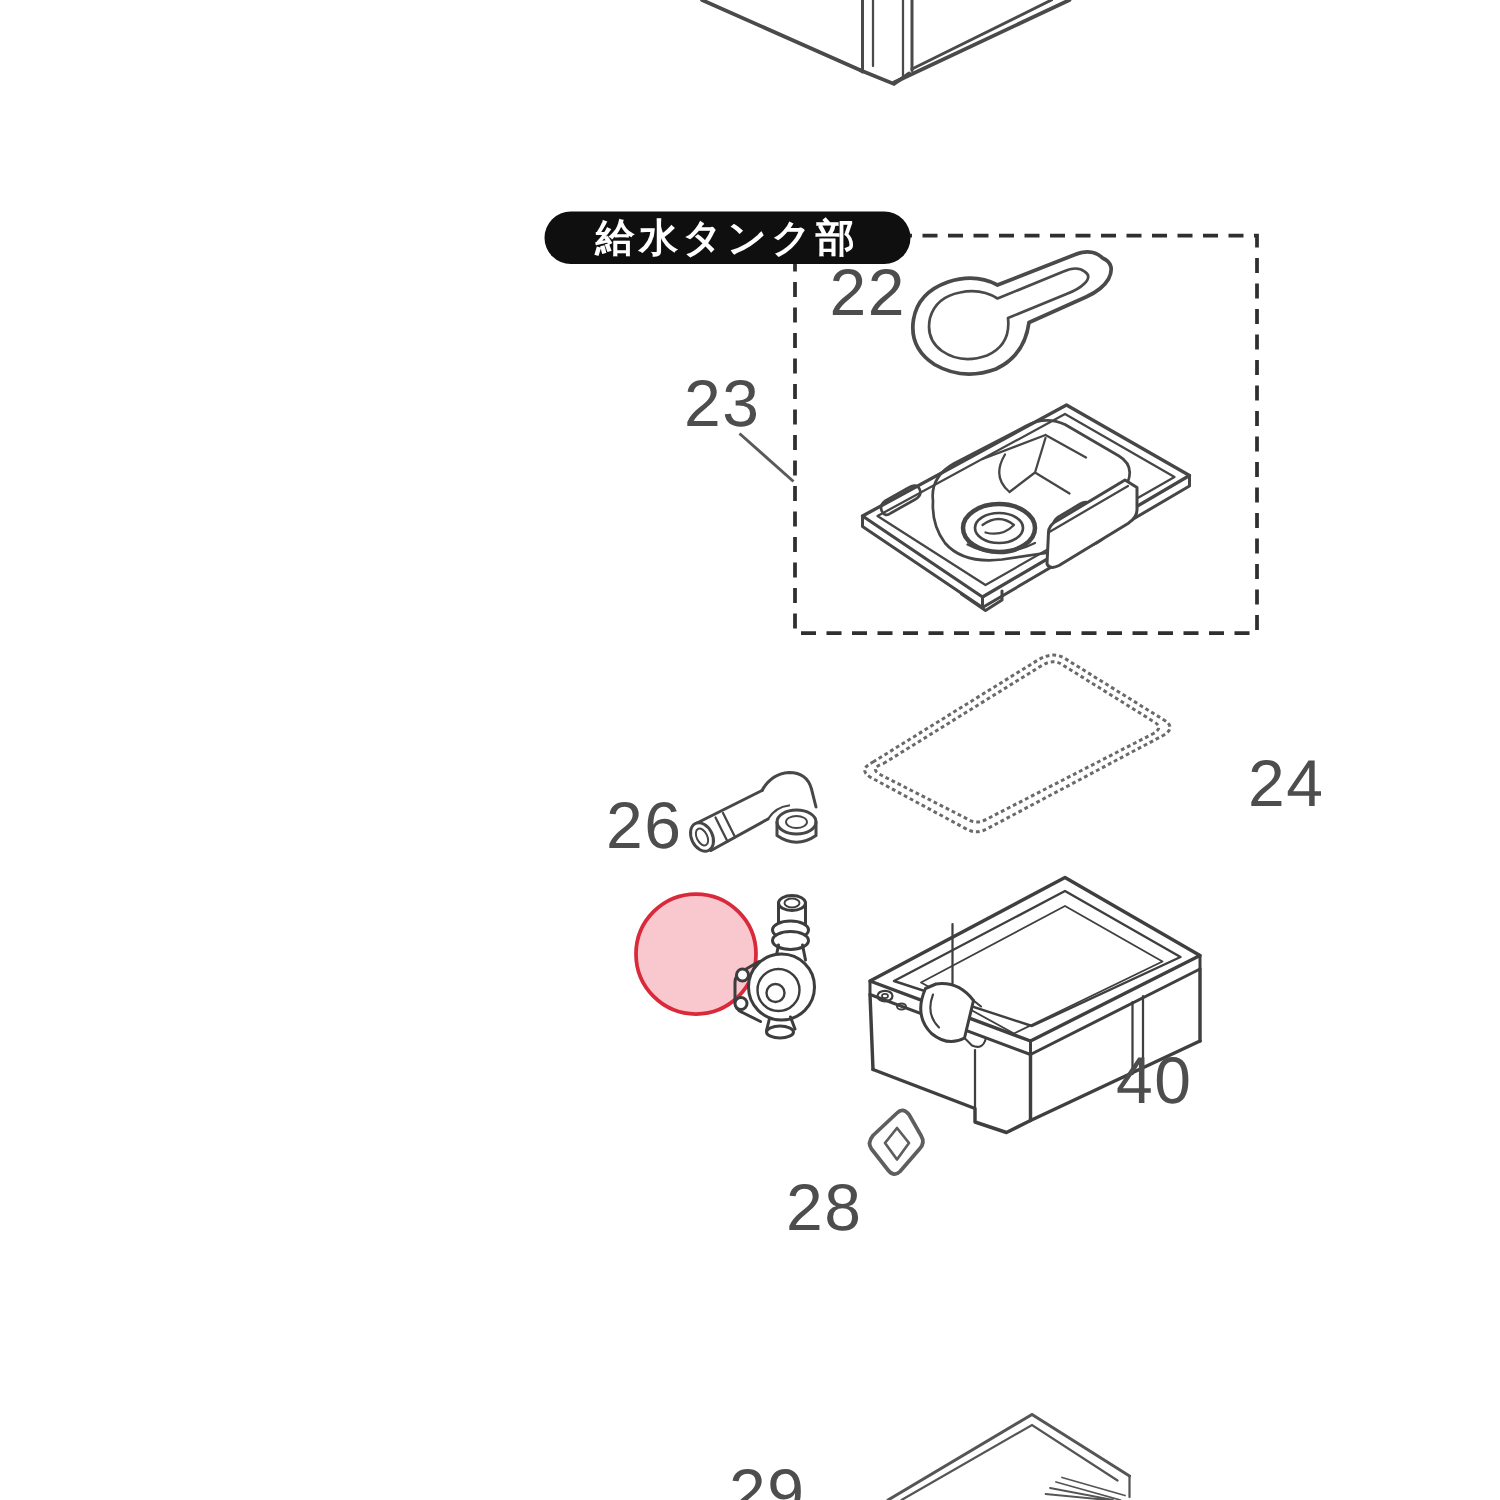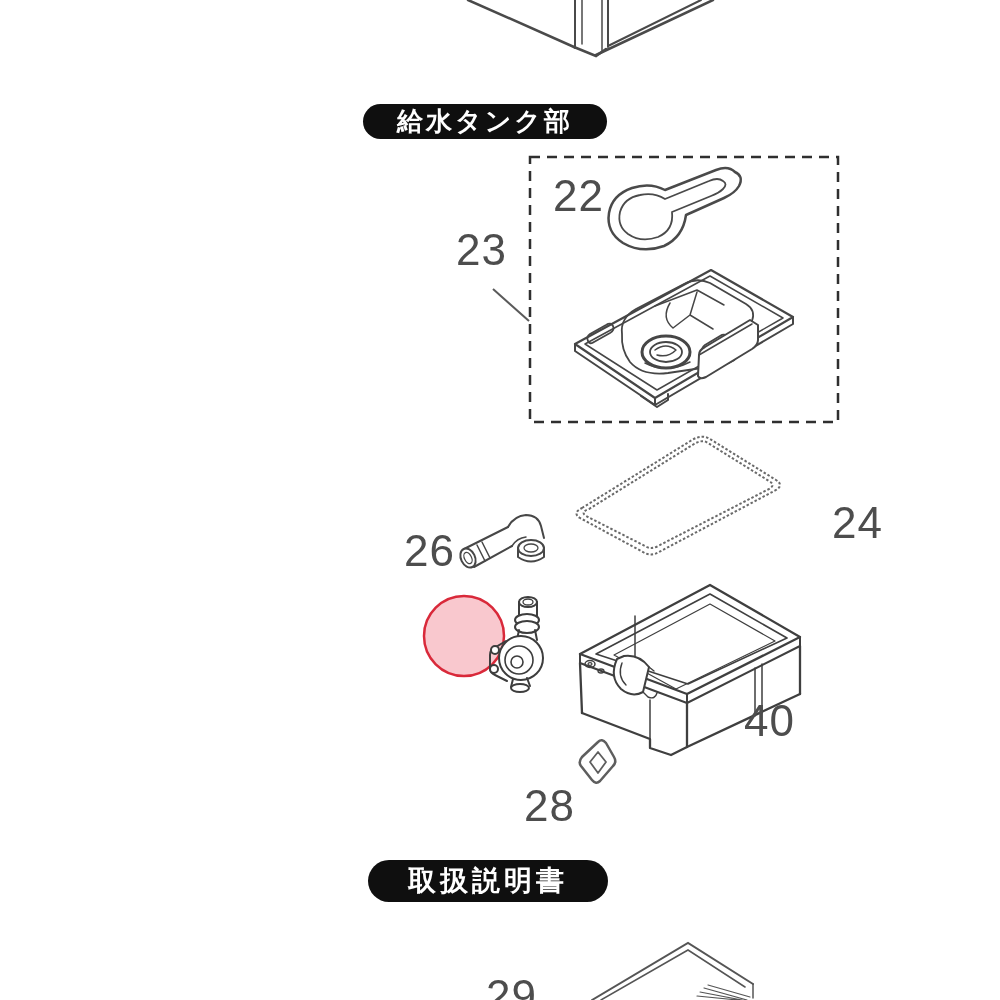--- a/index.html
+++ b/index.html
@@ -4,29 +4,29 @@
 <style>
   html,body { margin:0; padding:0; background:#ffffff; }
   .canvas {
     position:relative; width:1000px; height:1000px;
     background:#ffffff; overflow:hidden;
     font-family:"Liberation Sans", sans-serif;
   }
   svg.art { position:absolute; left:0; top:0; }
   .pill {
     position:absolute; display:flex; align-items:center; justify-content:center;
-    background:#0f0f0f; color:#ffffff; font-weight:bold;
+    background:#0f0f0f; color:#ffffff; font-weight:bold;margin-top:37px;
   }
   .pill.water { left:363px; top:104px; width:244px; height:35px; border-radius:18px; font-size:26px; letter-spacing:3px; }
   .pill.manual { left:368px; top:860px; width:240px; height:42px; border-radius:21px; font-size:28px; letter-spacing:4px; }
   .num {
     position:absolute; color:#4d4d4d; font-size:44px; line-height:1; letter-spacing:1px;
   }
   .n22 { left:553px; top:174px; }
-  .n23 { left:456px; top:228px;text-align:right; }
+  .n23 { left:456px; top:248px;text-align:right; }
   .n24 { left:786px; top:501px;margin-left:46px; }
   .n25 { left:744px; top:699px; }
   .n26 { left:404px; top:529px; }
   .n28 { left:524px; top:784px; }
   .n29 { left:486px; top:974px; }
   .n27wrap {
     position:absolute; left:424px; top:596px; width:80px; height:80px;
     display:flex; align-items:center; justify-content:center;
     color:#d8232e; font-size:44px; line-height:1;
   }
@@ -135,21 +135,20 @@
 
     <g stroke="#555555" stroke-width="2" fill="none" stroke-linecap="round">
       <path d="M592,1000 L688,943 L753,984"></path>
       <path d="M601,1000 L688,950 L745,987" stroke-width="1.5"></path>
       <path d="M753,984 L753,998" stroke-width="1.5"></path>
       <path d="M708,985 L750,997 M704,988 L747,1000 M700,992 L742,1000 M697,996 L738,1000" stroke-width="1.2"></path>
     </g>
   </svg>
 
   <div class="pill water">給水タンク部</div>
-  <div class="pill manual">取扱説明書</div>
 
   <div class="num n22">22</div>
   <div class="num n23">23</div>
   <div class="num n24">24</div>
   <div class="num n25">40</div>
   <div class="num n26">26</div>
   <div class="num n28">28</div>
   <div class="num n29">29</div>
 
 </div>

